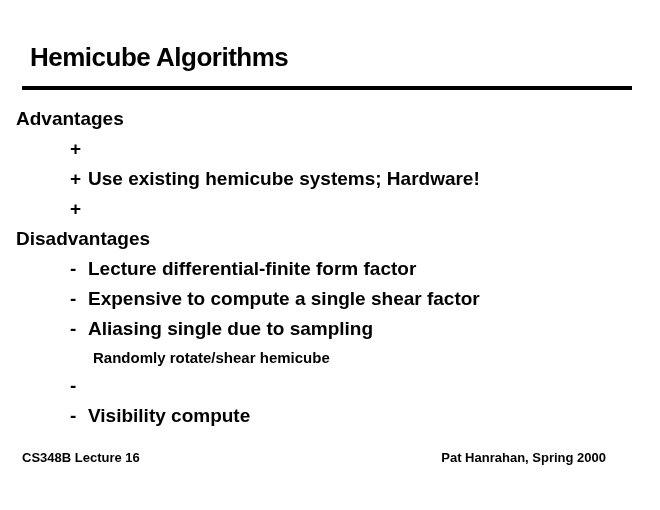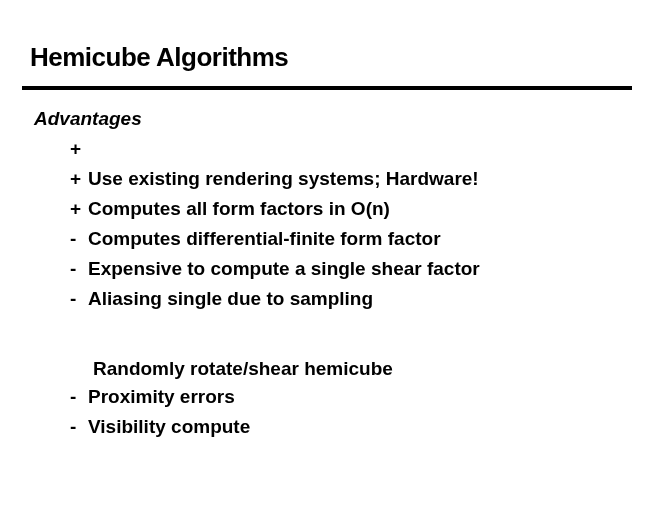--- a/index.html
+++ b/index.html
@@ -40,36 +40,34 @@
     left: 0;
     top: 104px;
     right: 0;
   }
   .line {
     font-size: 19px;
     line-height: 30px;
     white-space: nowrap;
   }
   .line.section {
-    padding-left: 34px;
-    font-style: italic;
+    padding-left: 16px;
   }
   .line.bullet {
     display: flex;
     padding-left: 70px;
   }
   .line.bullet .marker {
     width: 18px;
     flex: 0 0 18px;
   }
   .line.subnote {
     padding-left: 93px;
-    font-size: 19px;
+    font-size: 15px;
     line-height: 27px;
-    margin-top: 41px;
   }
   .footer {
     position: absolute;
     left: 22px;
     right: 54px;
     top: 450px;
     display: flex;
     justify-content: space-between;
     font-size: 13px;
     white-space: nowrap;
@@ -87,52 +85,55 @@
   <div class="content">
 
     <div class="line section">Advantages</div>
 
     <div class="line bullet">
       <span class="marker">+</span>
     </div>
 
     <div class="line bullet">
       <span class="marker">+</span>
-      <span class="text">Use existing rendering systems; Hardware!</span>
+      <span class="text">Use existing hemicube systems; Hardware!</span>
     </div>
 
     <div class="line bullet">
       <span class="marker">+</span>
-      <span class="text">Computes all form factors in O(n)</span>
     </div>
 
+    <div class="line section">Disadvantages</div>
 
     <div class="line bullet">
       <span class="marker">-</span>
-      <span class="text">Computes differential-finite form factor</span>
+      <span class="text">Lecture differential-finite form factor</span>
     </div>
 
     <div class="line bullet">
       <span class="marker">-</span>
       <span class="text">Expensive to compute a single shear factor</span>
     </div>
 
     <div class="line bullet">
       <span class="marker">-</span>
       <span class="text">Aliasing single due to sampling</span>
     </div>
 
     <div class="line subnote">Randomly rotate/shear hemicube</div>
 
     <div class="line bullet">
       <span class="marker">-</span>
-      <span class="text">Proximity errors</span>
     </div>
 
     <div class="line bullet">
       <span class="marker">-</span>
       <span class="text">Visibility compute</span>
     </div>
 
   </div>
 
+  <div class="footer">
+    <span>CS348B Lecture 16</span>
+    <span>Pat Hanrahan, Spring 2000</span>
+  </div>
 
 </div>
 
 </body></html>

